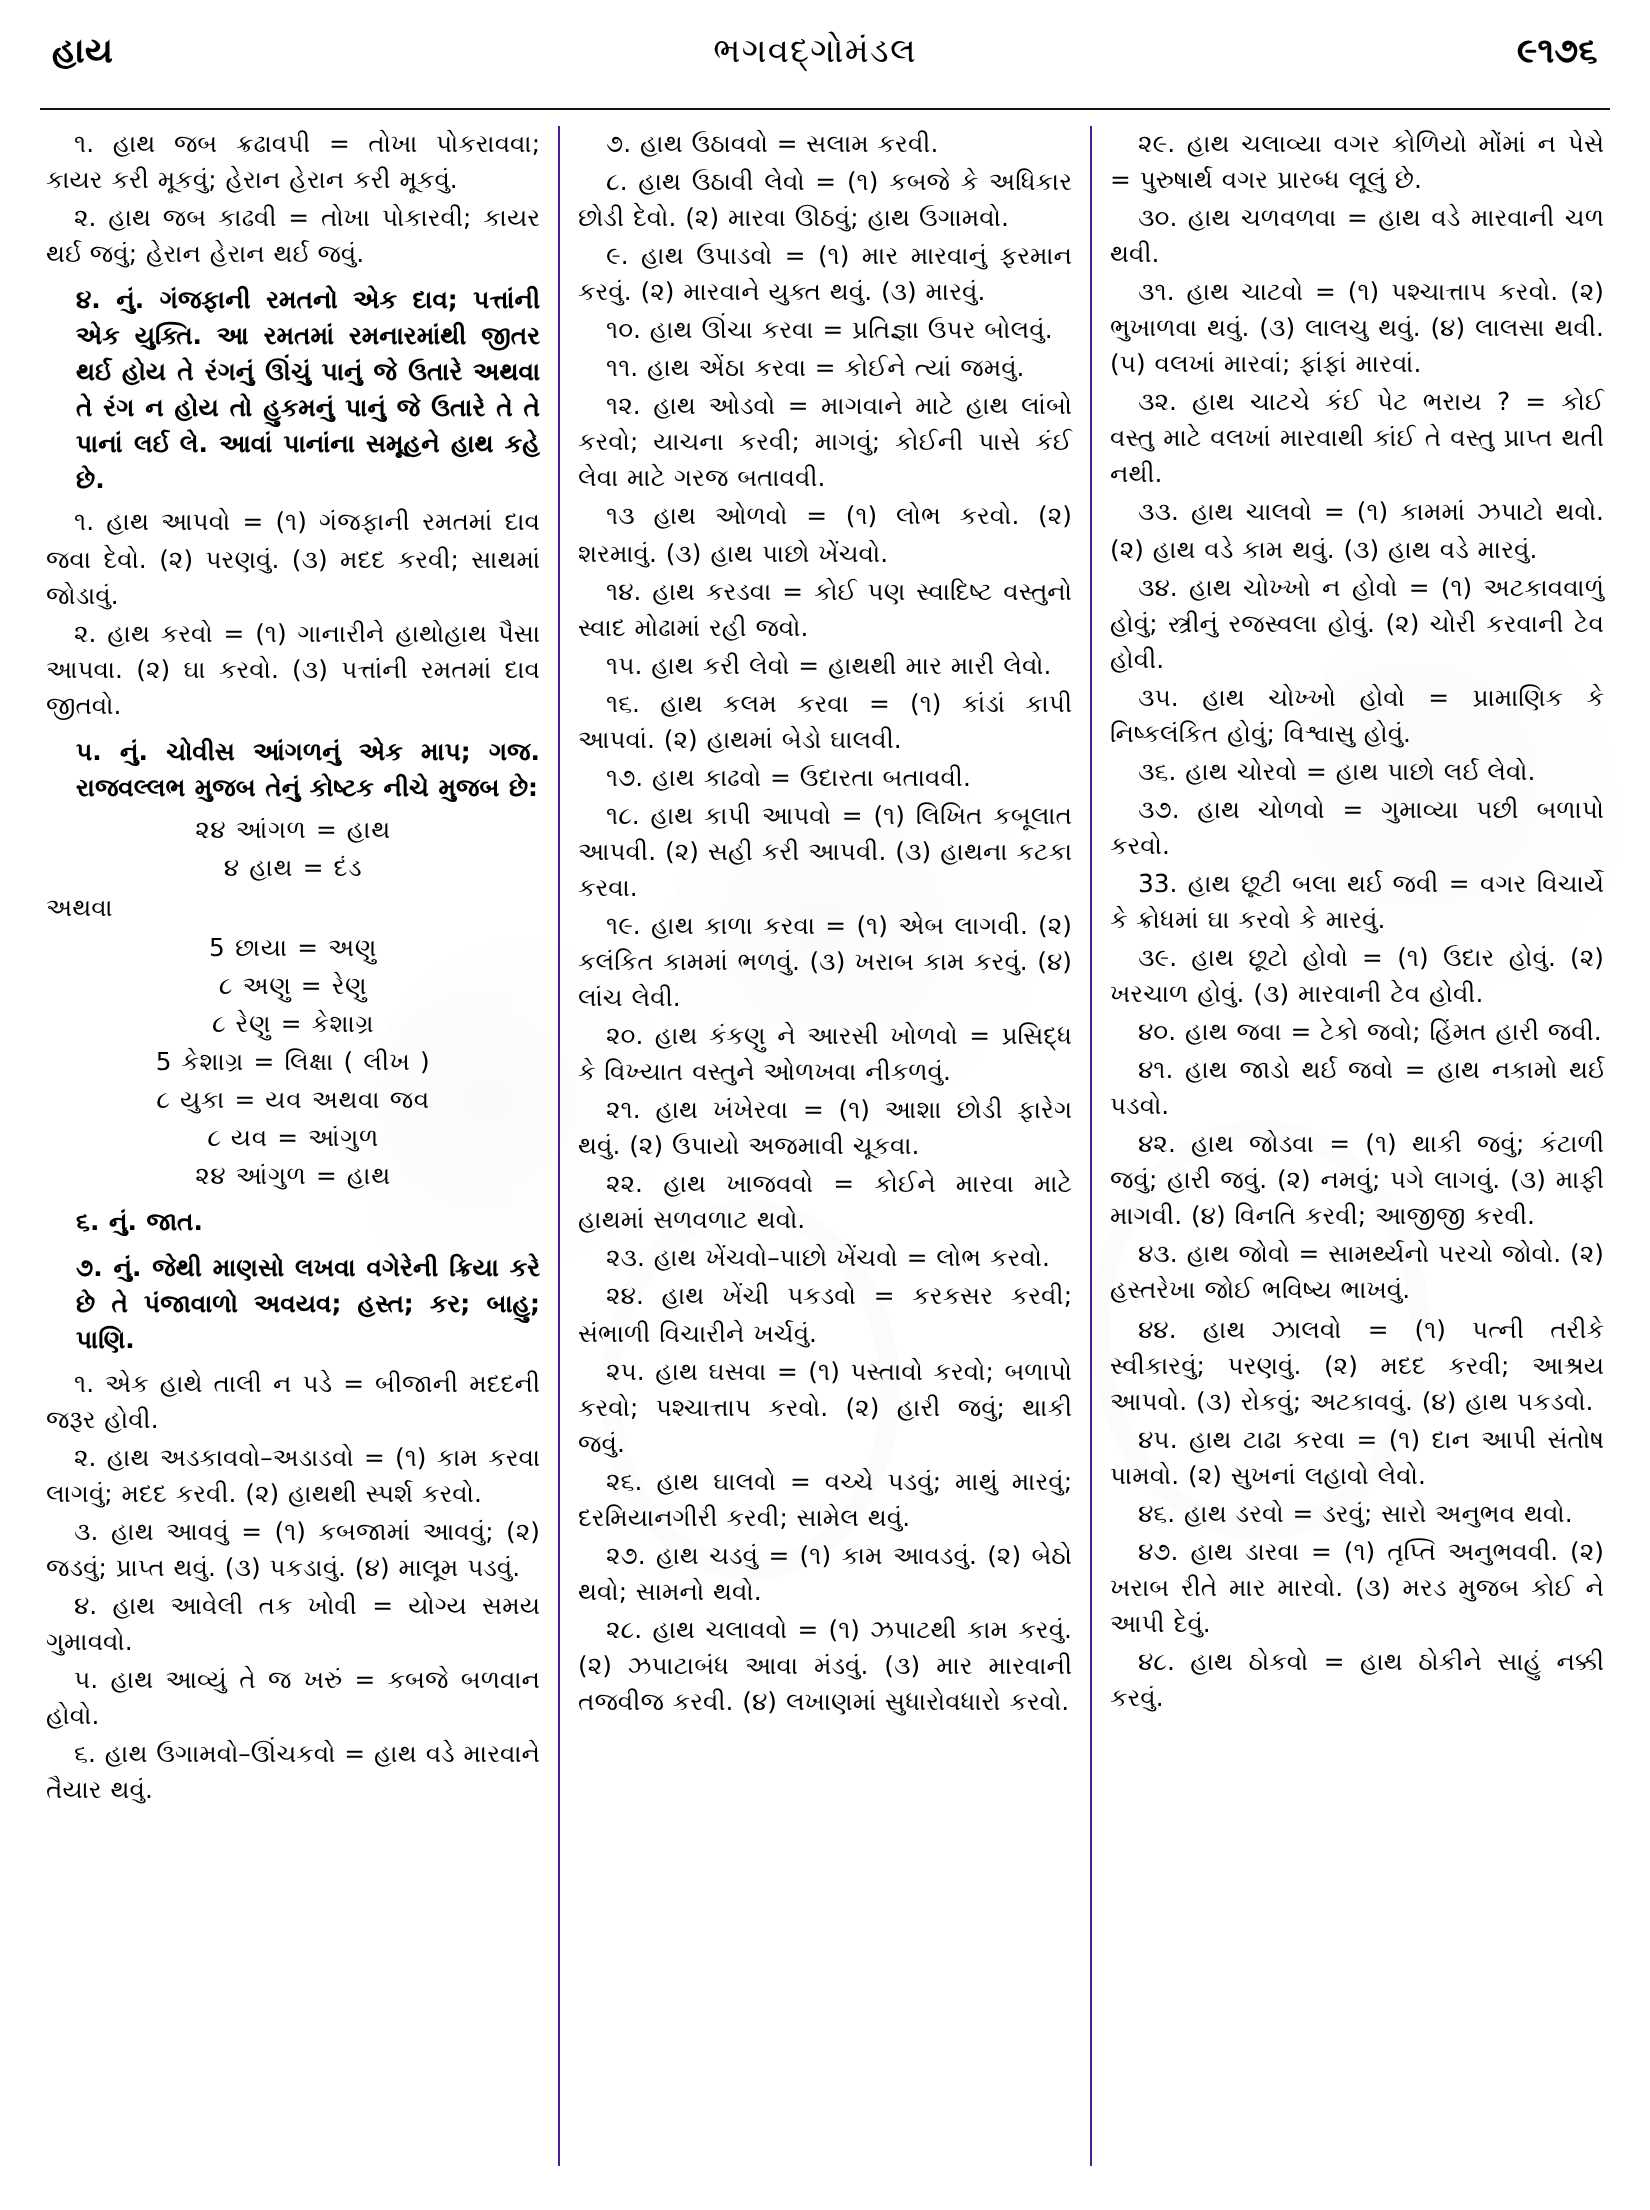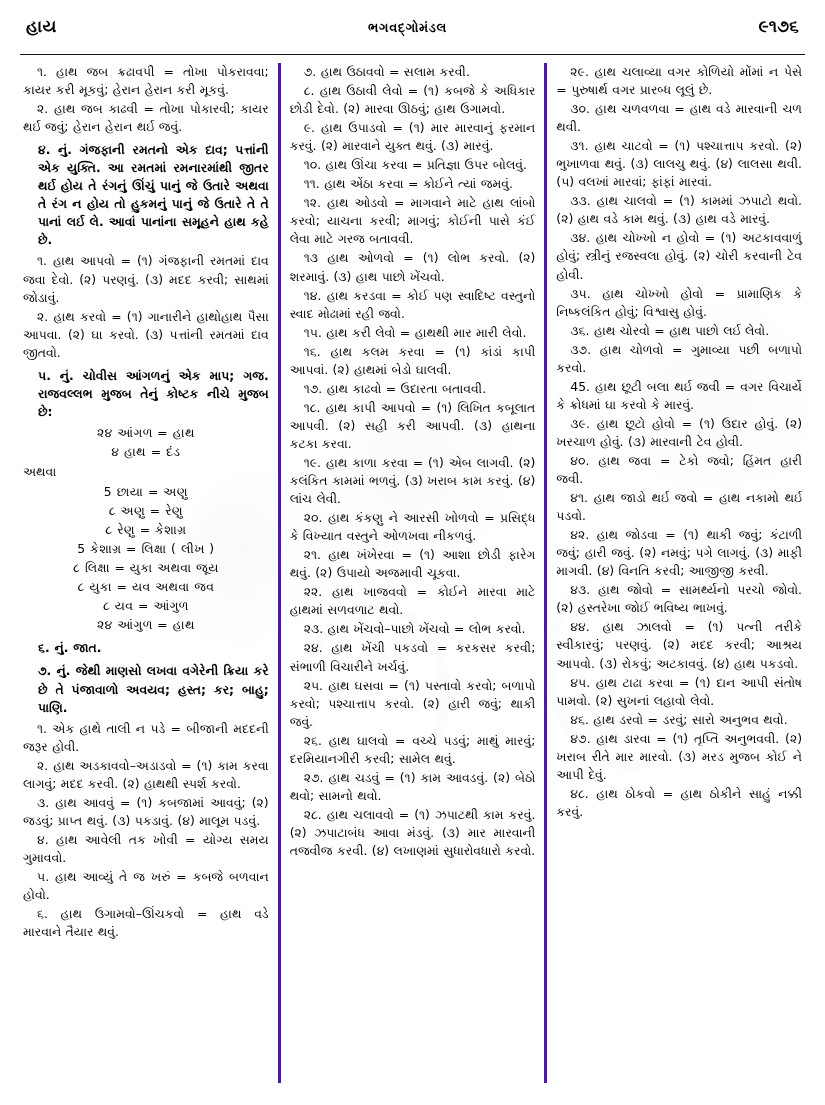--- a/index.html
+++ b/index.html
@@ -52,22 +52,22 @@
     justify-content: space-between;
     padding: 0 12px 0 12px;
     height: 34px;
   }
   .rh-left, .rh-right {
     font-size: 17px;
     font-weight: 700;
     letter-spacing: .2px;
   }
   .rh-center {
-    font-size: 13px;
-    font-weight: 700;
+    font-size: 17px;
+    font-weight: 400;
     letter-spacing: .6px;
   }
 
   .rule {
     height: 1px;
     background: #121212;
     margin: 4px 6px 0 6px;
   }
 
   
@@ -75,21 +75,21 @@
     display: flex;
     height: 1020px;
     margin-top: 8px;
   }
   .col {
     flex: 1 1 0;
     position: relative;
     padding: 0 9px;
     box-sizing: border-box;
   }
-  .col + .col { border-left: 3px solid #4c1d95; }
+  .col + .col { border-left: 1px solid #4c1d95; }
 
   .col-inner {
     font-size: 12.4px;
     line-height: 1.455;
     text-align: justify;
     text-justify: inter-word;
     word-spacing: .5px;
   }
 
   
@@ -155,21 +155,20 @@
           <p class="entry">૨. હાથ કરવો = (૧) ગાનારીને હાથોહાથ પૈસા આપવા. (૨) ઘા કરવો. (૩) પત્તાંની રમતમાં દાવ જીતવો.</p>
           <p class="headnote">૫. નું. ચોવીસ આંગળનું એક માપ; ગજ. રાજવલ્લભ મુજબ તેનું કોષ્ટક નીચે મુજબ છે:</p>
           <div class="measure-table">
             <p class="measure-row">૨૪ આંગળ = હાથ</p>
             <p class="measure-row">૪ હાથ = દંડ</p>
             <p class="measure-or">અથવા</p>
             <p class="measure-row">5 છાયા = અણુ</p>
             <p class="measure-row">૮ અણુ = રેણુ</p>
             <p class="measure-row">૮ રેણુ = કેશાગ્ર</p>
             <p class="measure-row">5 કેશાગ્ર = લિક્ષા ( લીખ )</p>
-            <p class="measure-row">૮ લિક્ષા = યુકા અથવા જૂય</p>
             <p class="measure-row">૮ યુકા = યવ અથવા જવ</p>
             <p class="measure-row">૮ યવ = આંગુળ</p>
             <p class="measure-row">૨૪ આંગુળ = હાથ</p>
           </div>
           <p class="headnote">૬. નું. જાત.</p>
           <p class="headnote">૭. નું. જેથી માણસો લખવા વગેરેની ક્રિયા કરે છે તે પંજાવાળો અવયવ; હસ્ત; કર; બાહુ; પાણિ.</p>
           <p class="entry">૧. એક હાથે તાલી ન પડે = બીજાની મદદની જરૂર હોવી.</p>
           <p class="entry">૨. હાથ અડકાવવો–અડાડવો = (૧) કામ કરવા લાગવું; મદદ કરવી. (૨) હાથથી સ્પર્શ કરવો.</p>
           <p class="entry">૩. હાથ આવવું = (૧) કબજામાં આવવું; (૨) જડવું; પ્રાપ્ત થવું. (૩) પકડાવું. (૪) માલૂમ પડવું.</p>
           <p class="entry">૪. હાથ આવેલી તક ખોવી = યોગ્ય સમય ગુમાવવો.</p>
@@ -201,26 +200,27 @@
           <p class="entry">૨૬. હાથ ઘાલવો = વચ્ચે પડવું; માથું મારવું; દરમિયાનગીરી કરવી; સામેલ થવું.</p>
           <p class="entry">૨૭. હાથ ચડવું = (૧) કામ આવડવું. (૨) બેઠો થવો; સામનો થવો.</p>
           <p class="entry">૨૮. હાથ ચલાવવો = (૧) ઝપાટથી કામ કરવું. (૨) ઝપાટાબંધ આવા મંડવું. (૩) માર મારવાની તજવીજ કરવી. (૪) લખાણમાં સુધારોવધારો કરવો.</p>
         </div>
       </div>
     <div class="col">
         <div class="col-inner">
           <p class="entry">૨૯. હાથ ચલાવ્યા વગર કોળિયો મોંમાં ન પેસે = પુરુષાર્થ વગર પ્રારબ્ધ લૂલું છે.</p>
           <p class="entry">૩૦. હાથ ચળવળવા = હાથ વડે મારવાની ચળ થવી.</p>
           <p class="entry">૩૧. હાથ ચાટવો = (૧) પશ્ચાત્તાપ કરવો. (૨) ભુખાળવા થવું. (૩) લાલચુ થવું. (૪) લાલસા થવી. (૫) વલખાં મારવાં; ફાંફાં મારવાં.</p>
+          <p class="entry">૩૨. હાથ ચાટચે કંઈ પેટ ભરાય ? = કોઈ વસ્તુ માટે વલખાં મારવાથી કાંઈ તે વસ્તુ પ્રાપ્ત થતી નથી.</p>
           <p class="entry">૩૩. હાથ ચાલવો = (૧) કામમાં ઝપાટો થવો. (૨) હાથ વડે કામ થવું. (૩) હાથ વડે મારવું.</p>
           <p class="entry">૩૪. હાથ ચોખ્ખો ન હોવો = (૧) અટકાવવાળું હોવું; સ્ત્રીનું રજસ્વલા હોવું. (૨) ચોરી કરવાની ટેવ હોવી.</p>
           <p class="entry">૩૫. હાથ ચોખ્ખો હોવો = પ્રામાણિક કે નિષ્કલંકિત હોવું; વિશ્વાસુ હોવું.</p>
           <p class="entry">૩૬. હાથ ચોરવો = હાથ પાછો લર્ઇ લેવો.</p>
           <p class="entry">૩૭. હાથ ચોળવો = ગુમાવ્યા પછી બળાપો કરવો.</p>
-          <p class="entry">45. હાથ છૂટી બલા થર્ઇ જવી = વગર વિચાર્યે કે ક્રોધમાં ઘા કરવો કે મારવું.</p>
+          <p class="entry">33. હાથ છૂટી બલા થર્ઇ જવી = વગર વિચાર્યે કે ક્રોધમાં ઘા કરવો કે મારવું.</p>
           <p class="entry">૩૯. હાથ છૂટો હોવો = (૧) ઉદાર હોવું. (૨) ખરચાળ હોવું. (૩) મારવાની ટેવ હોવી.</p>
           <p class="entry">૪૦. હાથ જવા = ટેકો જવો; હિંમત હારી જવી.</p>
           <p class="entry">૪૧. હાથ જાડો થર્ઇ જવો = હાથ નકામો થર્ઇ પડવો.</p>
           <p class="entry">૪૨. હાથ જોડવા = (૧) થાકી જવું; કંટાળી જવું; હારી જવું. (૨) નમવું; પગે લાગવું. (૩) માફી માગવી. (૪) વિનતિ કરવી; આજીજી કરવી.</p>
           <p class="entry">૪૩. હાથ જોવો = સામર્થ્યનો પરચો જોવો. (૨) હસ્તરેખા જોઈ ભવિષ્ય ભાખવું.</p>
           <p class="entry">૪૪. હાથ ઝાલવો = (૧) પત્ની તરીકે સ્વીકારવું; પરણવું. (૨) મદદ કરવી; આશ્રય આપવો. (૩) રોકવું; અટકાવવું. (૪) હાથ પકડવો.</p>
           <p class="entry">૪૫. હાથ ટાઢા કરવા = (૧) દાન આપી સંતોષ પામવો. (૨) સુખનાં લહાવો લેવો.</p>
           <p class="entry">૪૬. હાથ ડરવો = ડરવું; સારો અનુભવ થવો.</p>
           <p class="entry">૪૭. હાથ ડારવા = (૧) તૃપ્તિ અનુભવવી. (૨) ખરાબ રીતે માર મારવો. (૩) મરડ મુજબ કોઈ ને આપી દેવું.</p>
           <p class="entry">૪૮. હાથ ઠોકવો = હાથ ઠોકીને સાહું નક્કી કરવું.</p>

